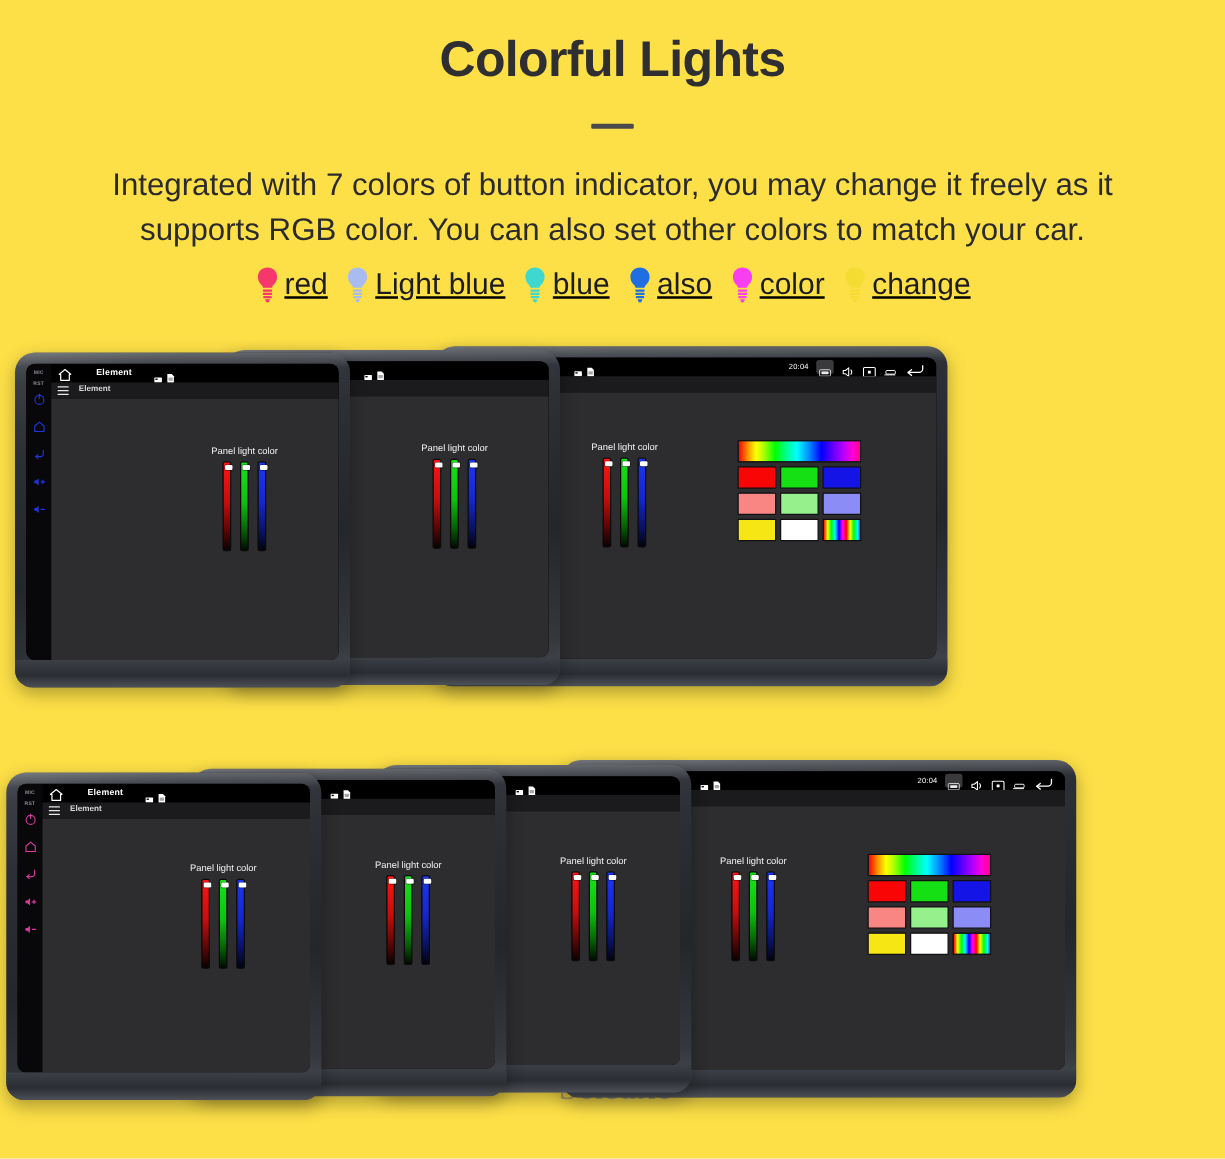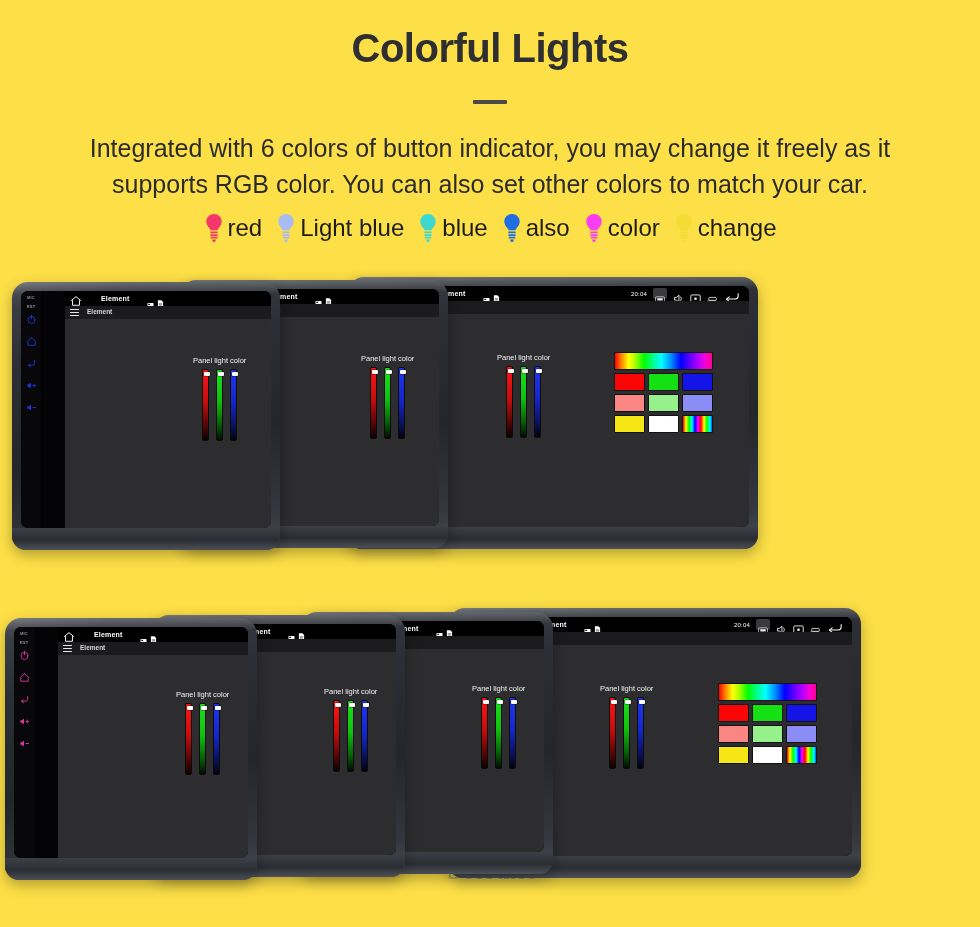--- a/index.html
+++ b/index.html
@@ -40,20 +40,21 @@
   }
 
   
   .legend {
     margin-top: 10px;
     display: flex;
     justify-content: center;
     align-items: center;
     gap: 0px;
     width: 980px;
+    text-decoration: underline;
   }
   .legend-item {
     display: flex;
     align-items: center;
     gap: 4px;
     padding: 0 7px;
   }
   .bulb { width: 20px; height: 30px; display:block; flex:none; }
   .legend-label {
     font-size: 24px;
@@ -87,21 +88,20 @@
   }
 
   
   .screen {
     position: relative;
     width: 100%; height: 100%;
     background: #040406;
     border-radius: 7px;
     overflow: hidden;
     display: flex;
-    gap: 24px;
   }
 
   
   .btnstrip {
     width: 20px;
     flex: none;
     background: #08080b;
     display: flex;
     flex-direction: column;
     align-items: center;
@@ -248,21 +248,21 @@
 <body>
 
 <div class="page">
 
   <h1 class="title">Colorful Lights</h1>
 
   <div class="divider-wrap">
     <span class="divider"></span>
   </div>
 
-  <p class="subtitle">Integrated with 6 colors of button indicator, you may change it freely as it supports RGB color. You can also set other colors to match your car.</p>
+  <p class="subtitle">Integrated with 7 colors of button indicator, you may change it freely as it supports RGB color. You can also set other colors to match your car.</p>
 
   <div class="legend" id="legend">
       <div class="legend-item">
         <span class="bulb"><svg viewBox="0 0 20 30">
             <path fill="#f5376b" d="M10 1C5.6 1 2.3 4.3 2.3 8.5c0 2.9 1.6 4.9 2.8 6.3.8 1 1.2 1.6 1.3 2.4h7.2c.1-.8.5-1.4 1.3-2.4 1.2-1.4 2.8-3.4 2.8-6.3C17.7 4.3 14.4 1 10 1z"></path>
             <rect fill="#f5376b" x="6.3" y="18.6" width="7.4" height="1.7" rx=".6"></rect>
             <rect fill="#f5376b" x="6.3" y="21.2" width="7.4" height="1.7" rx=".6"></rect>
             <rect fill="#f5376b" x="6.6" y="23.8" width="6.8" height="1.7" rx=".6"></rect>
             <path fill="#f5376b" d="M8.1 26.4h3.8c-.2 1.6-.9 2.6-1.9 2.6s-1.7-1-1.9-2.6z"></path>
           </svg></span>

